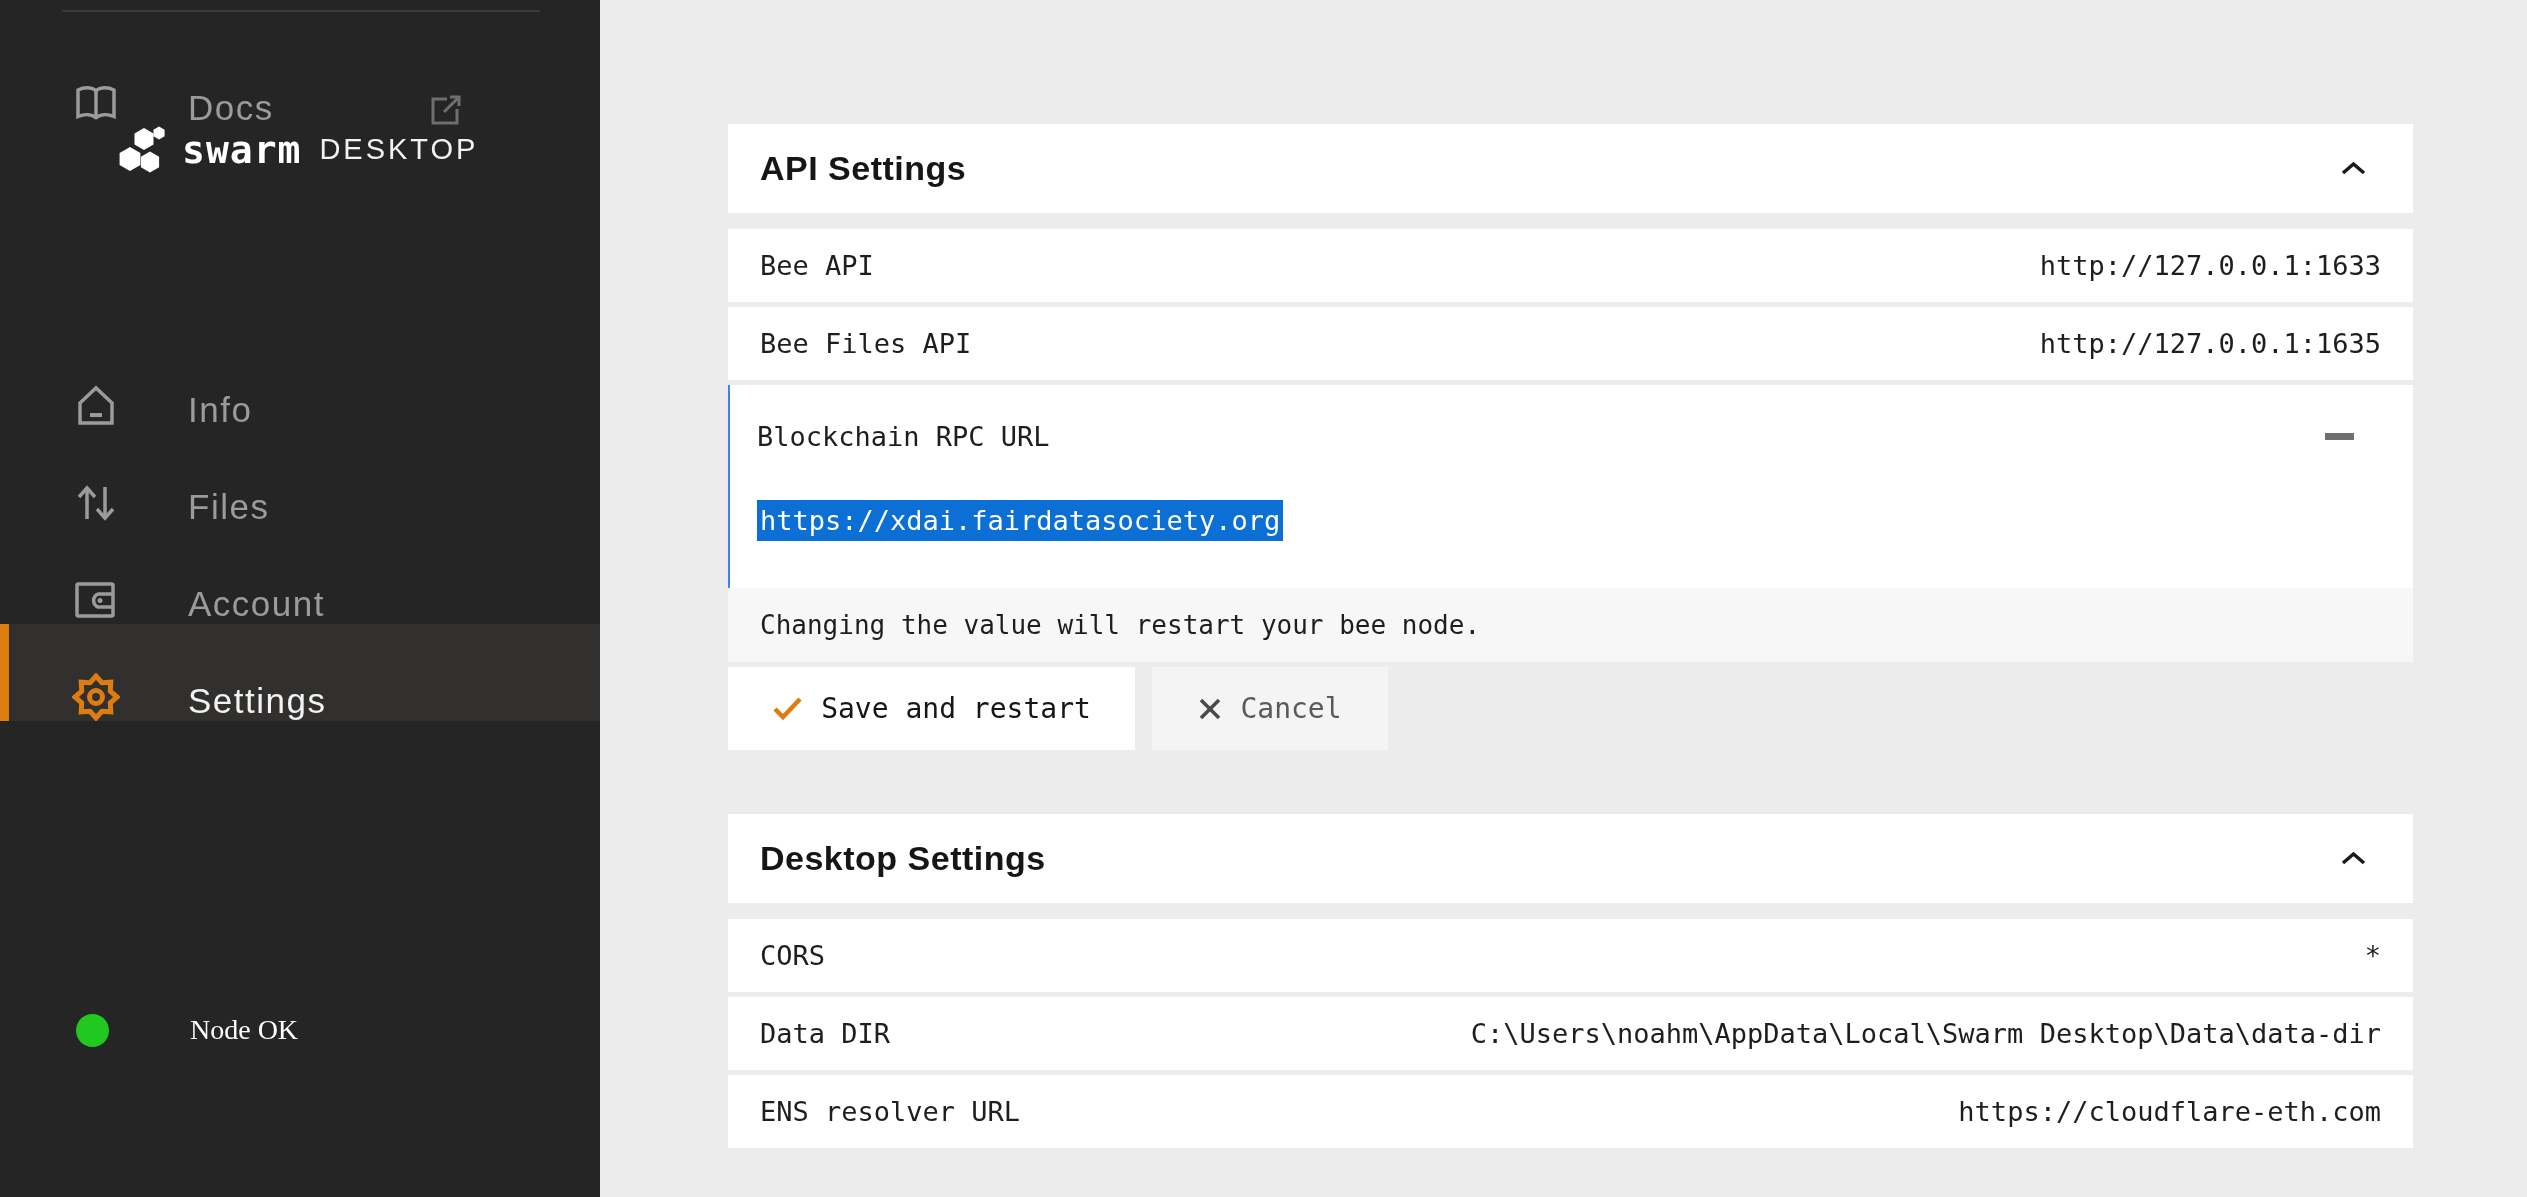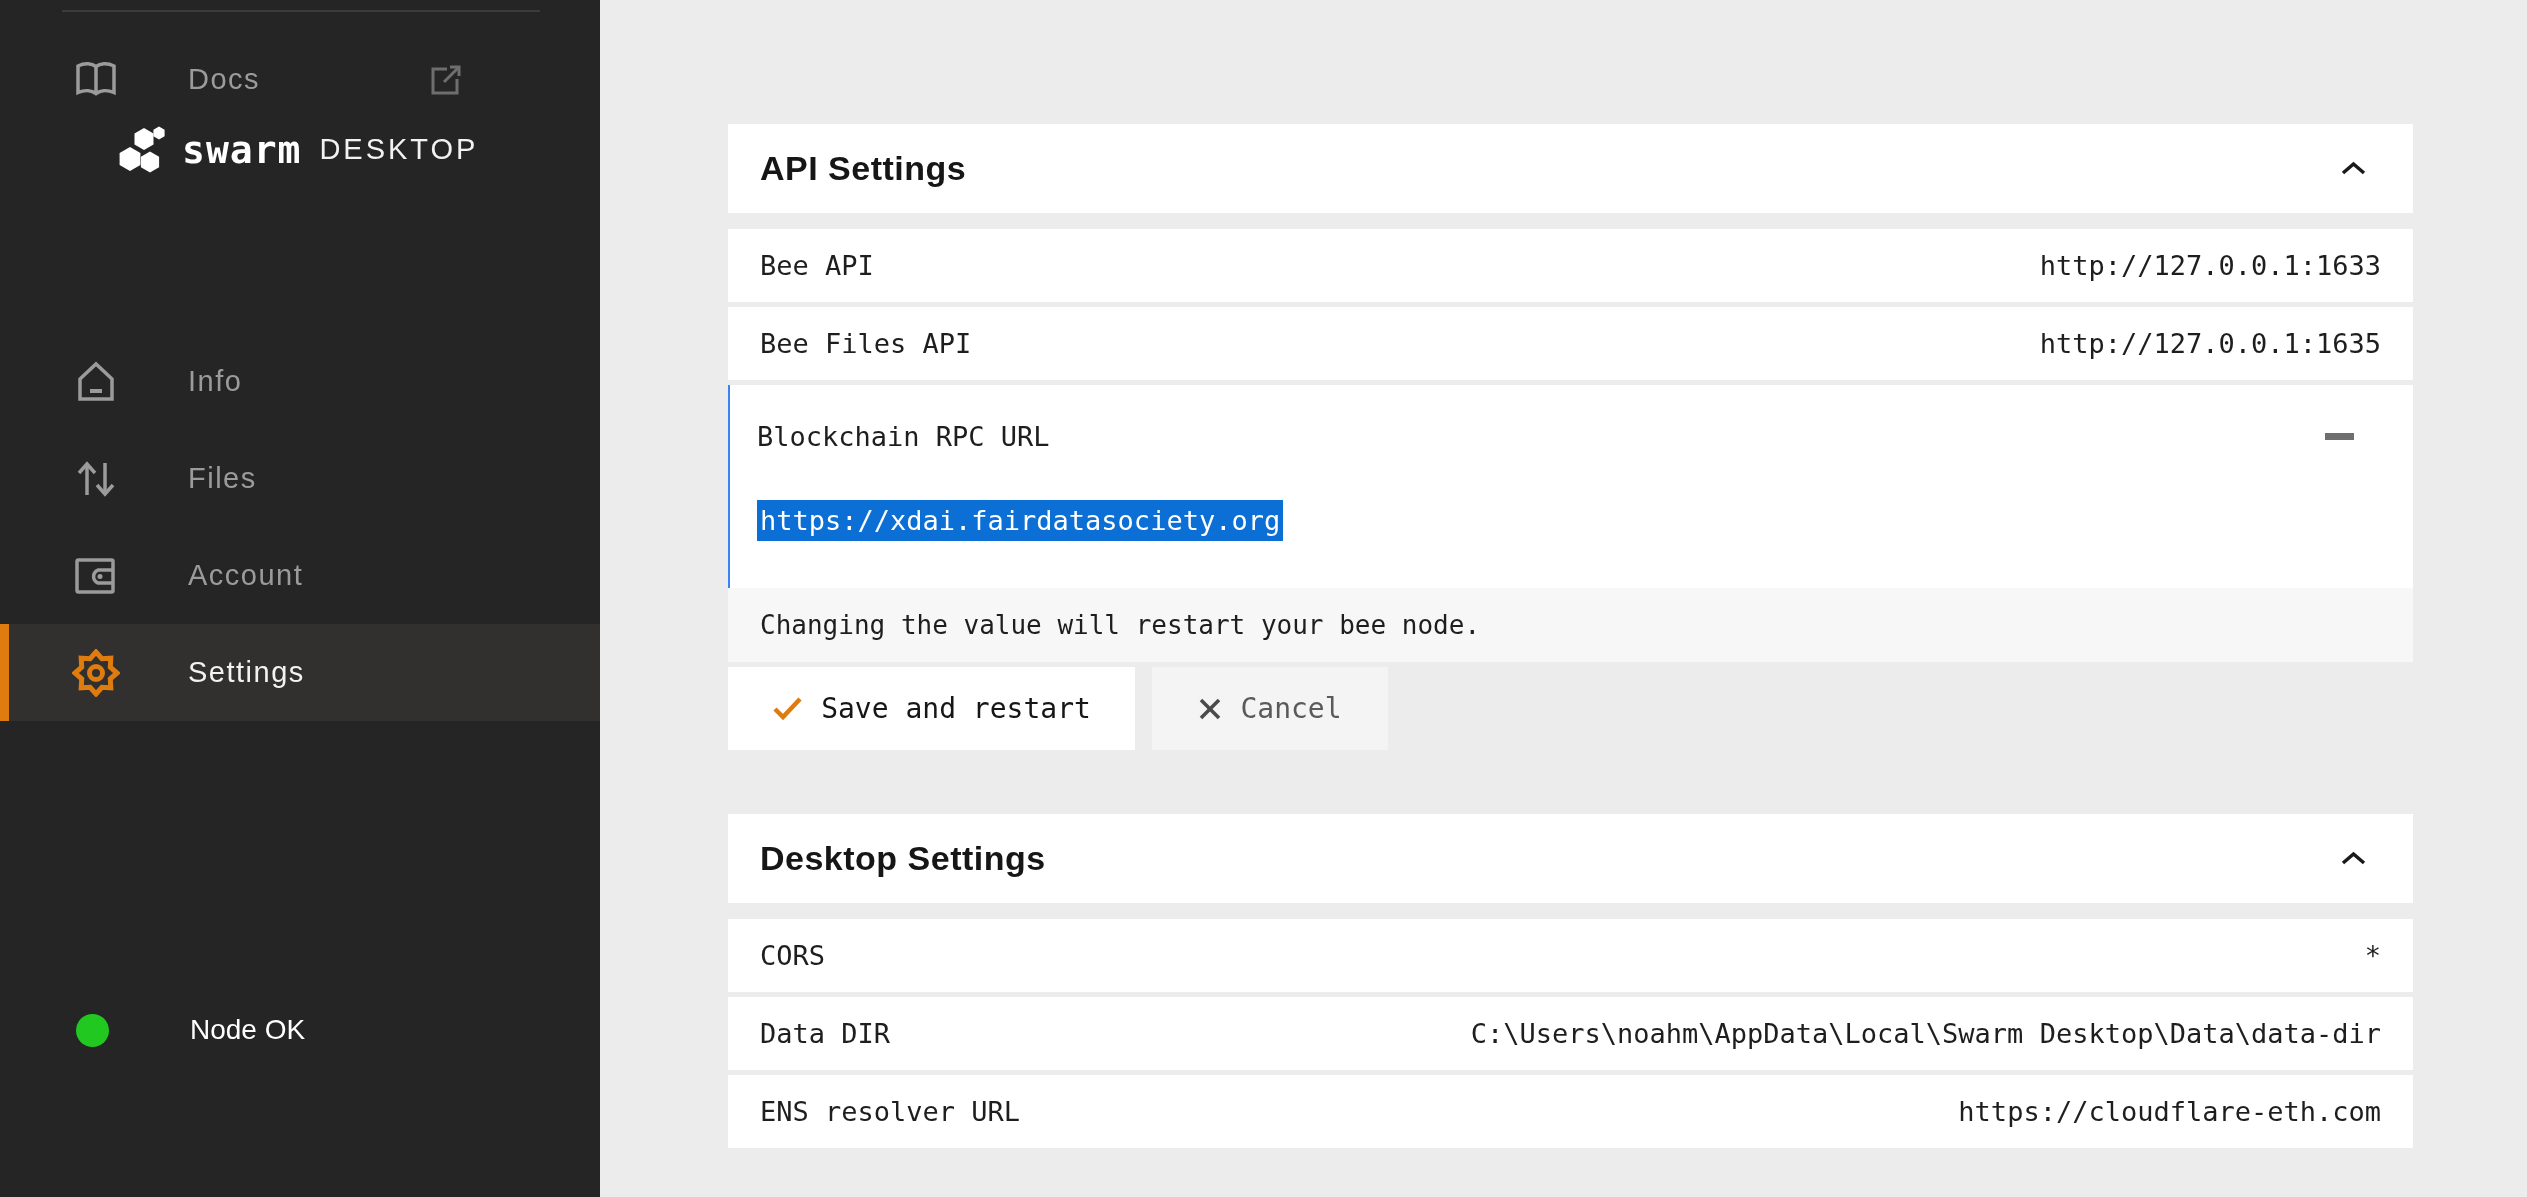--- a/index.html
+++ b/index.html
@@ -24,23 +24,23 @@
     font-family: "DejaVu Sans Mono", monospace;
     font-weight: bold; font-size: 38px; color: #FFFFFF; letter-spacing: 1px;
   }
   .logo-suffix {
     font-family: "Liberation Sans", sans-serif;
     font-size: 29px; color: #F2F2F2; letter-spacing: 3px; margin-left: 2px;
   }
   .nav { position: absolute; top: 333px; left: 0; right: 0; }
   .nav-item {
     position: relative; height: 97px;
-    display: flex; align-items: center;
+    display: flex; align-items: flex-end;
     font-family: "Liberation Sans", sans-serif;
-    font-size: 29px; letter-spacing: 1.5px; color: #9B9B9B;
+    font-size: 35px; letter-spacing: 1.5px; color: #9B9B9B;
     cursor: pointer;
   }
   .nav-item .nav-icon {
     position: absolute; left: 72px; width: 48px; height: 48px;
     display: flex; align-items: center; justify-content: center;
   }
   .nav-item .nav-label { margin-left: 188px; }
   .nav-item.active { background: #31302E; color: #F2F2F2; }
   .nav-item.active::before {
     content: ""; position: absolute; left: 0; top: 0; bottom: 0;
@@ -59,21 +59,21 @@
     position: absolute; top: 999px; left: 0; right: 0; height: 62px;
     display: flex; align-items: center;
   }
   .status-dot {
     position: absolute; left: 76px;
     width: 33px; height: 33px; border-radius: 50%;
     background: #20C81F;
   }
   .status-label {
     margin-left: 190px; color: #FFFFFF; font-size: 28px;
-    font-family: Liberation Sans, sans-serif;
+    font-family: Liberation Serif, serif;
   }
 
   
   .main { position: absolute; left: 600px; top: 0; right: 0; bottom: 0; background: #ECECEC; }
   .content { margin: 124px 0 0 128px; width: 1685px; }
 
   .card-header {
     height: 89px; background: #FFFFFF;
     display: flex; align-items: center; justify-content: space-between;
     padding: 0 46px 0 32px; margin-bottom: 16px;

